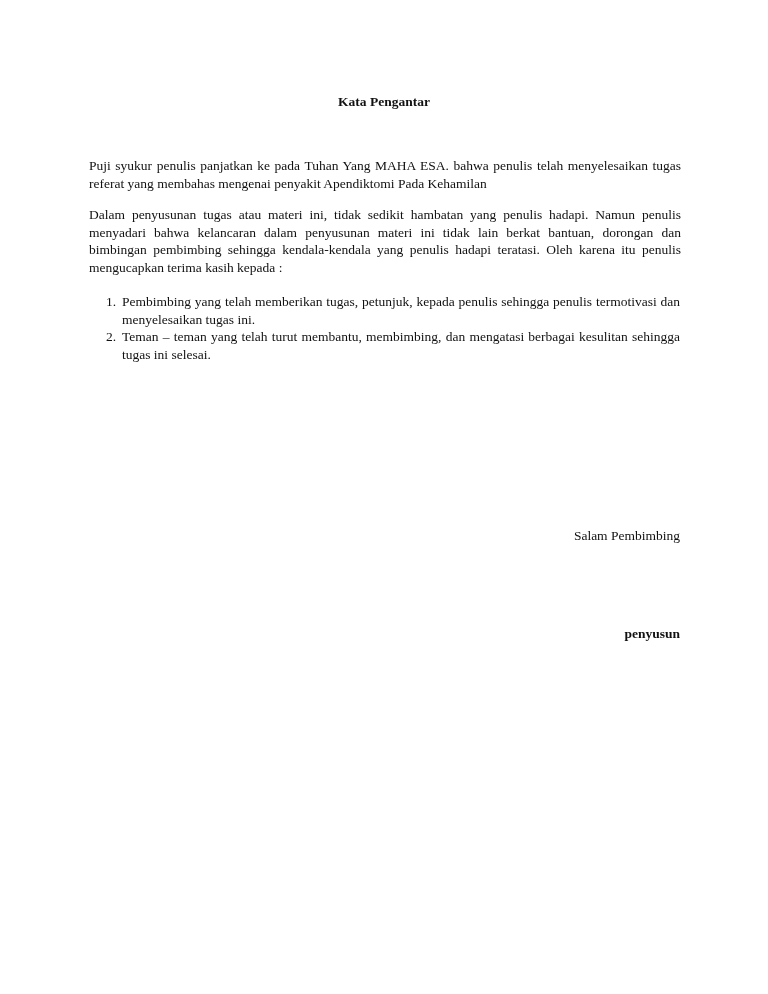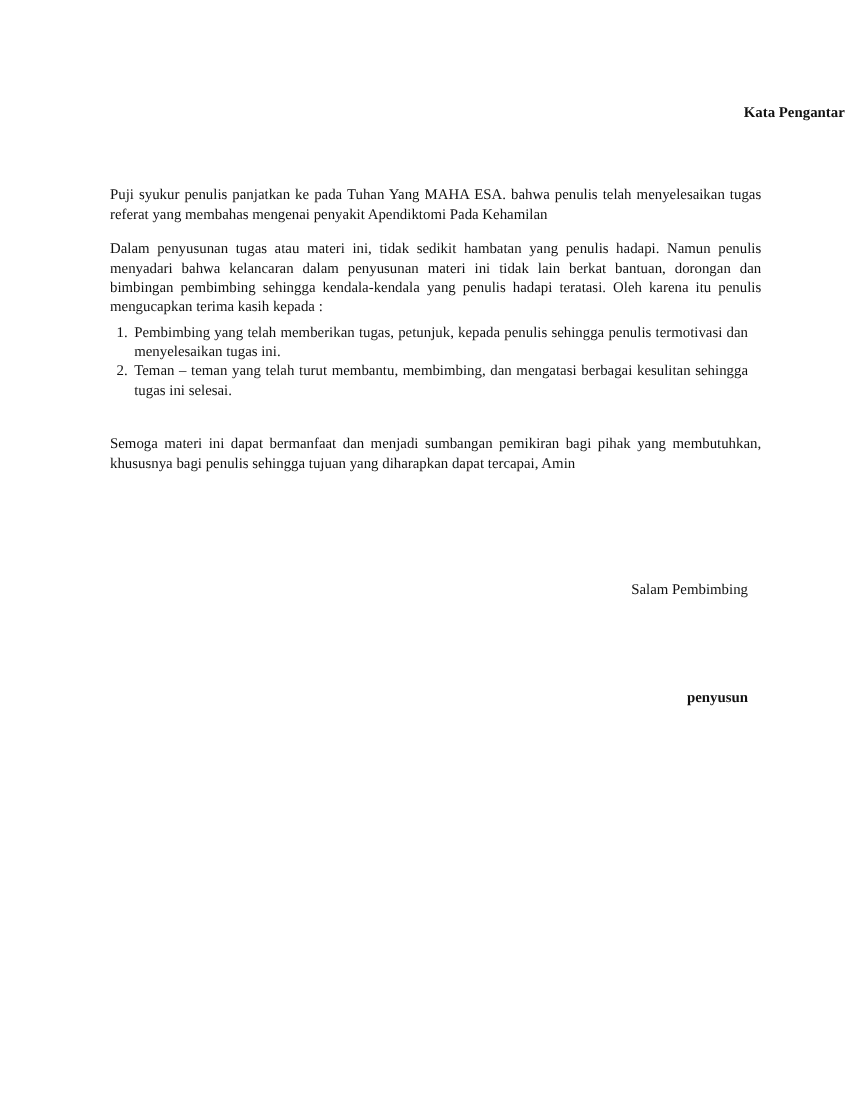--- a/index.html
+++ b/index.html
@@ -1,22 +1,22 @@
 <!DOCTYPE html>
 <html><head>
 <meta charset="utf-8">
 <style>
   html, body { margin: 0; padding: 0; background: #ffffff; }
   body { width: 768px; height: 994px; position: relative; overflow: hidden;
          font-family: "Liberation Serif", "DejaVu Serif", serif; color: #111; }
   .page { position: absolute; left: 0; top: 0; width: 768px; height: 994px; background: #fff; }
-  .title { position: absolute; top: 94px; left: 0; width: 768px; text-align: right;
+  .title { position: absolute; top: 94px; left: 0; width: 768px; text-align: center;
            font-weight: bold; font-size: 13.5px; }
   .para { position: absolute; left: 88px; width: 592px; font-size: 13.5px; line-height: 17.5px;
-          text-align: justify; text-align-last: left; margin: 12px; }
+          text-align: justify; text-align-last: left; margin: 1px; }
   .p1 { top: 156px; }
   .p2 { top: 205px; }
   .list { position: absolute; left: 88px; width: 592px; top: 293px; font-size: 13.5px; line-height: 17.5px;
           margin: 0; padding: 0; list-style: none; }
   .list li { position: relative; padding-left: 34px; text-align: justify; text-align-last: left; margin-bottom: 0; }
   .list .num { position: absolute; left: 18px; top: 0; }
   .p3 { top: 382px; }
   .closing { position: absolute; right: 88px; font-size: 13.5px; text-align: right; }
   .salam { top: 528px; }
   .penyusun { top: 626px; font-weight: bold; }
@@ -34,17 +34,16 @@
     <li>
       <span class="num">1.</span>
       <span>Pembimbing yang telah memberikan tugas, petunjuk, kepada penulis sehingga penulis termotivasi dan menyelesaikan tugas ini.</span>
     </li>
     <li>
       <span class="num">2.</span>
       <span>Teman – teman yang telah turut membantu, membimbing, dan mengatasi berbagai kesulitan sehingga tugas ini selesai.</span>
     </li>
   </ol>
 
-  <p class="para p3">Semoga materi ini dapat bermanfaat dan menjadi sumbangan pemikiran bagi pihak yang membutuhkan, khususnya bagi penulis sehingga tujuan yang diharapkan dapat tercapai, Amin</p>
 
   <div class="closing salam">Salam Pembimbing</div>
   <div class="closing penyusun">penyusun</div>
 </div>
 
 </body></html>

